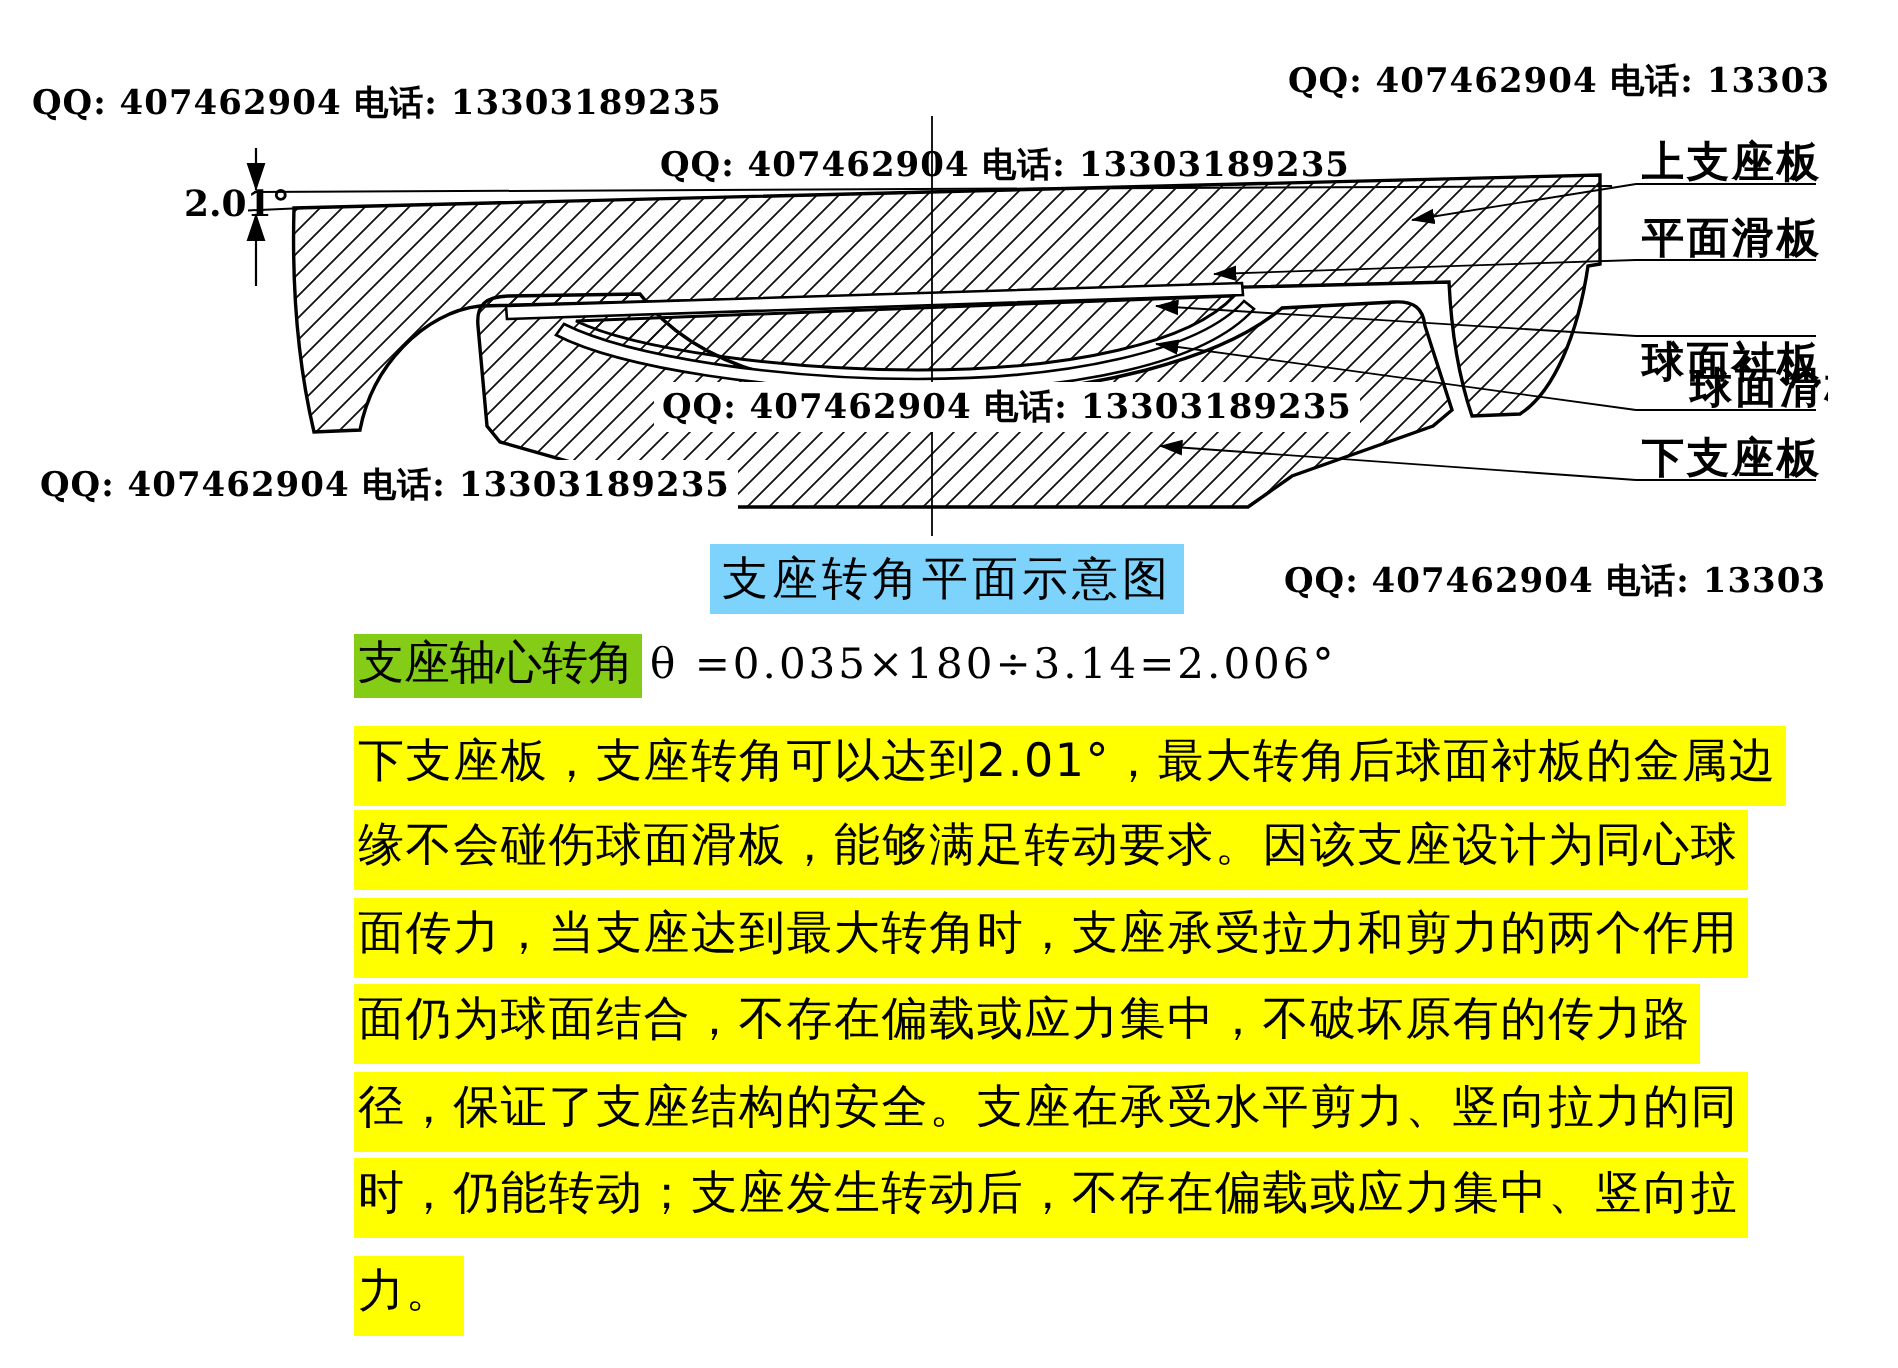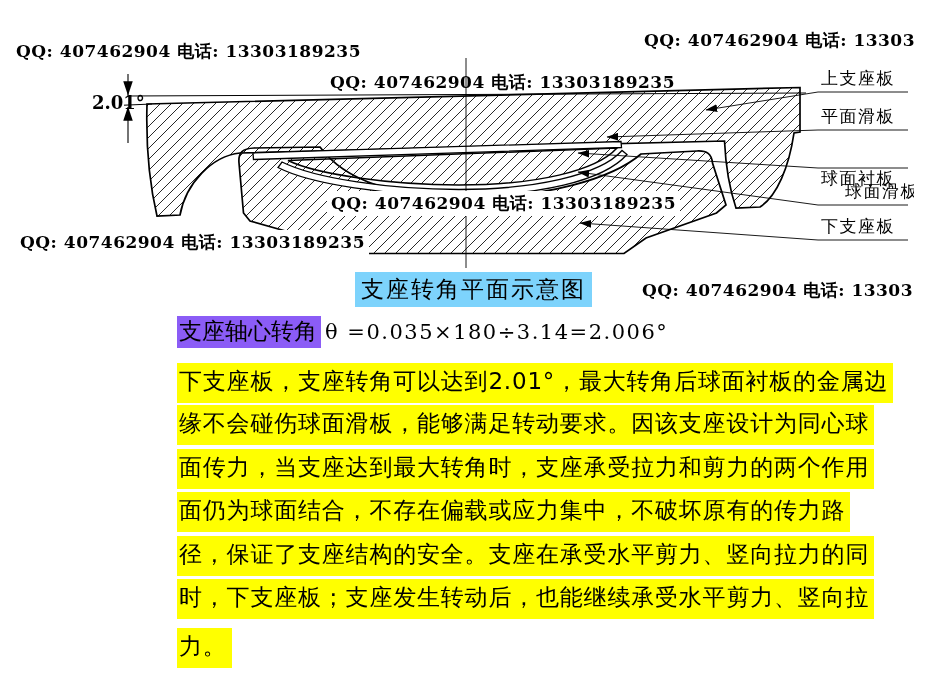--- a/index.html
+++ b/index.html
@@ -11,31 +11,32 @@
   .wm{
     position:absolute;font-family:"DejaVu Serif",serif;font-weight:bold;
     font-size:17px;white-space:nowrap;letter-spacing:0.5px;
   }
   .wm.boxed{background:#ffffff;padding:1px 4px;}
   .angle-label{
     position:absolute;left:92px;top:92px;font-family:"DejaVu Serif",serif;
     font-weight:bold;font-size:18px;white-space:nowrap;
   }
   .part-label{
-    position:absolute;left:821px;width:88px;font-size:17px;letter-spacing:1.5px;
+    position:absolute;left:821px;width:88px;font-size:21px;letter-spacing:1.5px;
     white-space:nowrap;
+    font-weight:bold;
   }
   .drawing-title{
     position:absolute;left:355px;top:272px;background:#7dd3fc;
     font-size:23px;letter-spacing:2px;padding:2px 6px;white-space:nowrap;
   }
   .formula-line{
     position:absolute;left:177px;top:316px;white-space:nowrap;font-size:23px;
   }
-  .formula-line .hl{background:#8b5cf6;padding:2px 4px 4px 2px;}
+  .formula-line .hl{background:#84cc16;padding:2px 4px 4px 2px;}
   .formula-line .expr{
     font-family:"DejaVu Serif",serif;font-size:21px;letter-spacing:1.5px;
     margin-left:4px;
   }
   .body-line{position:absolute;left:177px;white-space:nowrap;font-size:23px;}
   .body-line .hl{
     background:#ffff00;padding:2px 5px 5px 2px;line-height:33px;
     display:inline-block;letter-spacing:0.8px;
   }
 </style>
@@ -121,16 +122,16 @@
 
   <div class="formula-line">
     <span class="hl">支座轴心转角</span><span class="expr">θ =0.035×180÷3.14=2.006°</span>
   </div>
 
   <div class="body-line" style="top:363px;"><span class="hl">下支座板，支座转角可以达到2.01°，最大转角后球面衬板的金属边</span></div>
   <div class="body-line" style="top:405px;"><span class="hl">缘不会碰伤球面滑板，能够满足转动要求。因该支座设计为同心球</span></div>
   <div class="body-line" style="top:449px;"><span class="hl">面传力，当支座达到最大转角时，支座承受拉力和剪力的两个作用</span></div>
   <div class="body-line" style="top:492px;border-radius:15px;"><span class="hl">面仍为球面结合，不存在偏载或应力集中，不破坏原有的传力路</span></div>
   <div class="body-line" style="top:536px;"><span class="hl">径，保证了支座结构的安全。支座在承受水平剪力、竖向拉力的同</span></div>
-  <div class="body-line" style="top:579px;"><span class="hl">时，下支座板；支座发生转动后，也能继续承受水平剪力、竖向拉</span></div>
+  <div class="body-line" style="top:579px;"><span class="hl">时，仍能转动；支座发生转动后，不存在偏载或应力集中、竖向拉</span></div>
   <div class="body-line" style="top:628px;"><span class="hl">力。</span></div>
 
 </div>
 
 </body></html>

